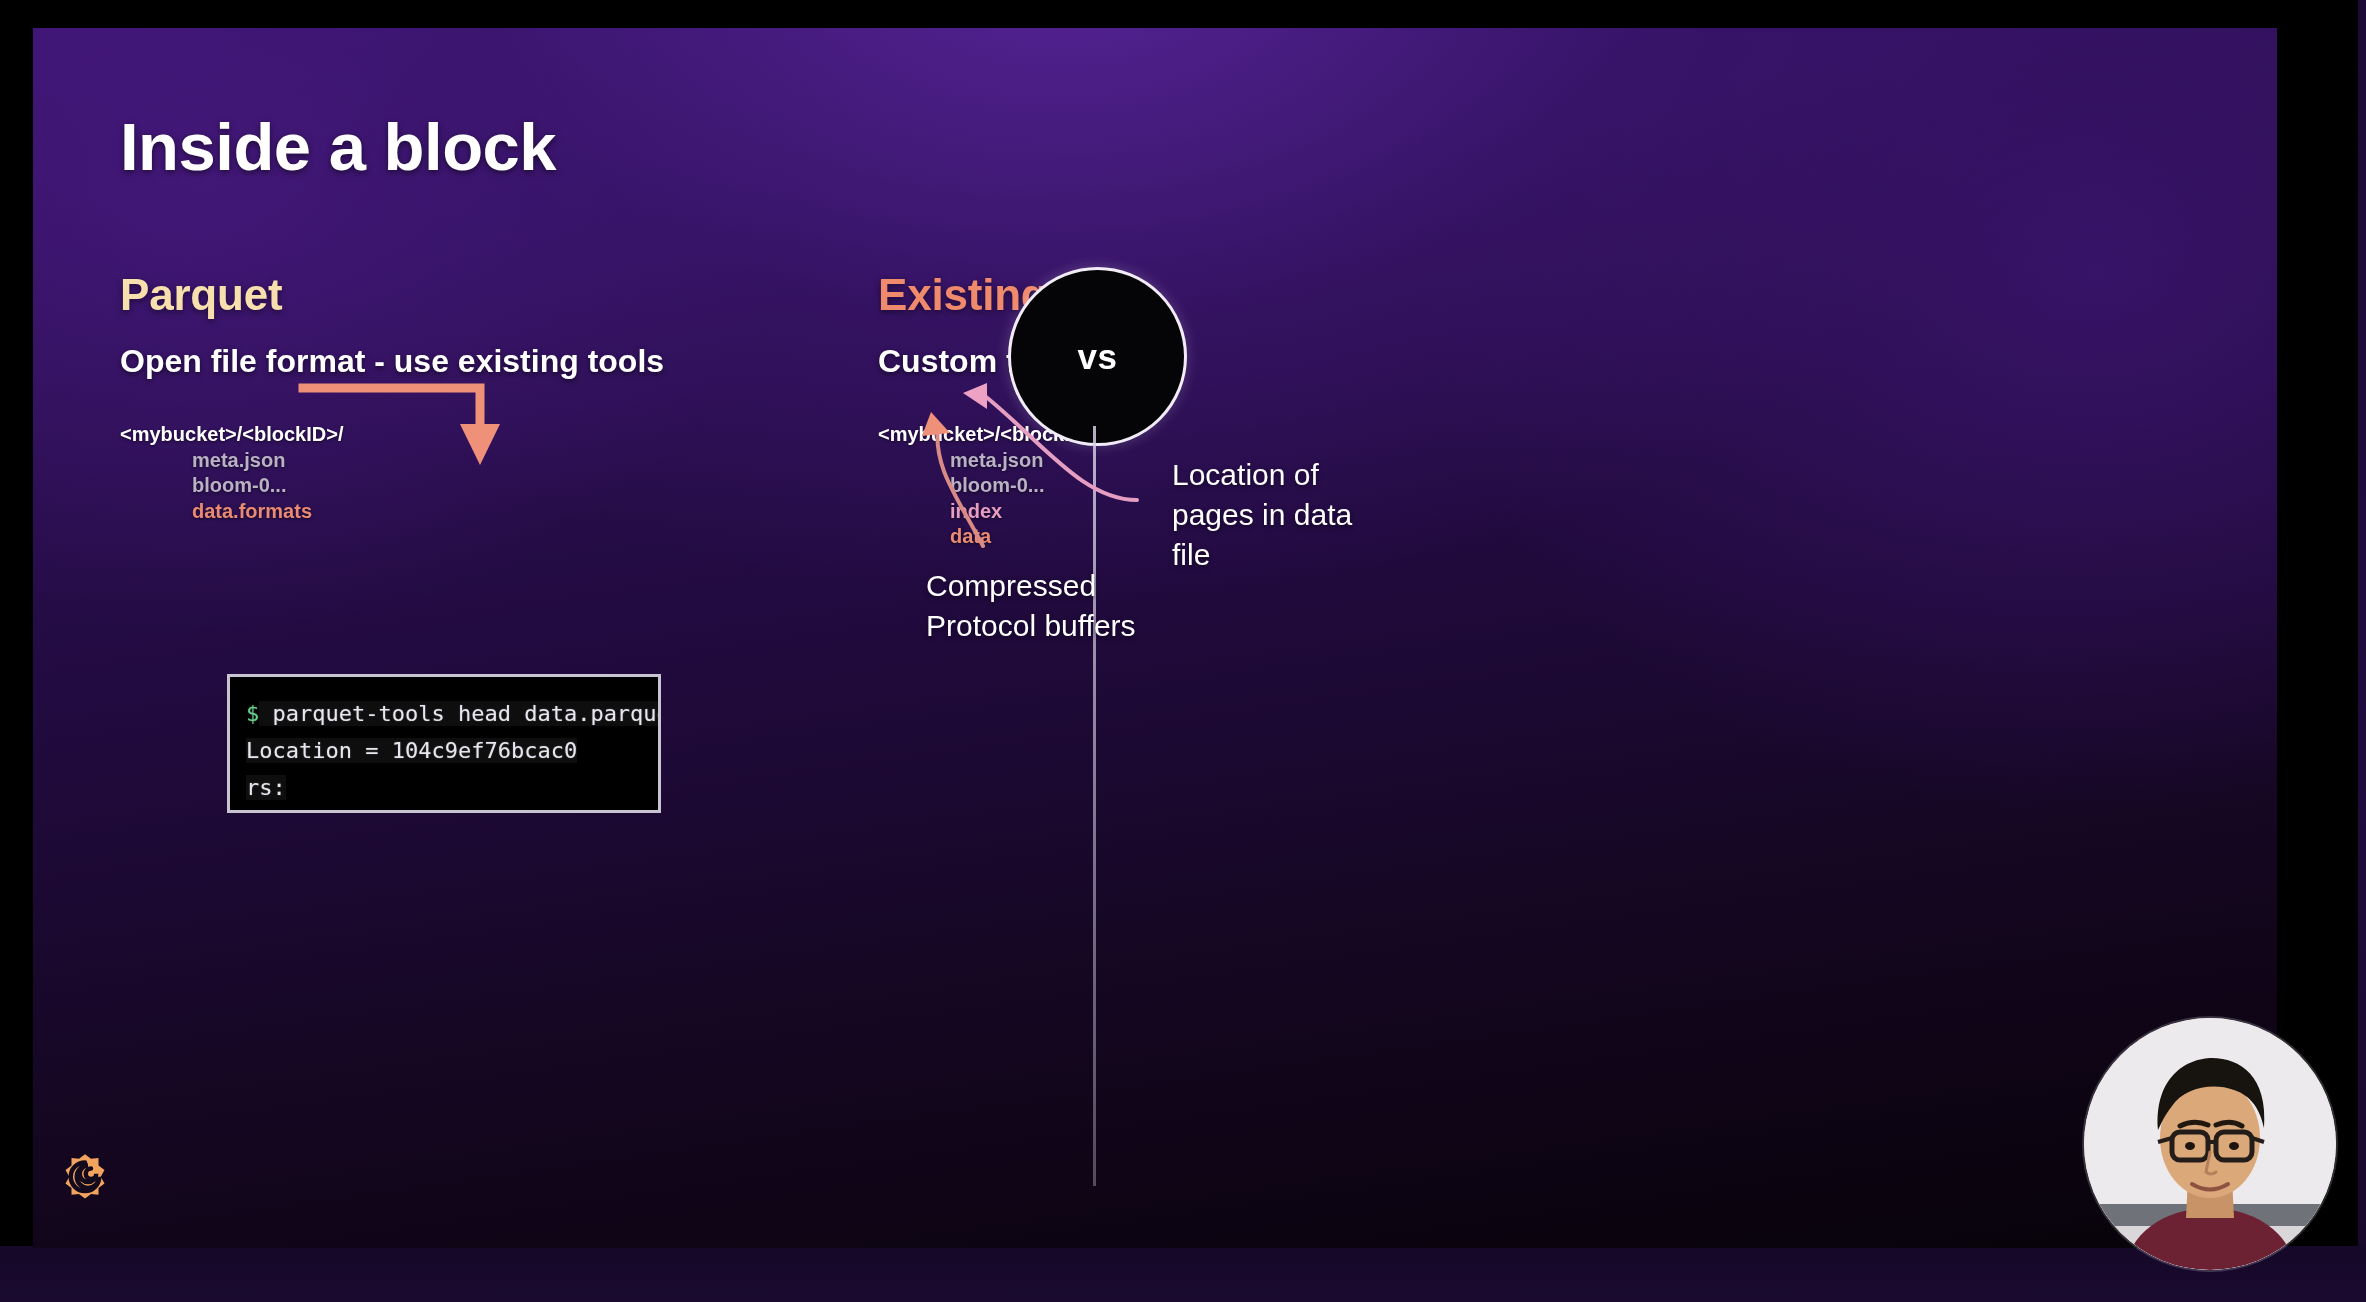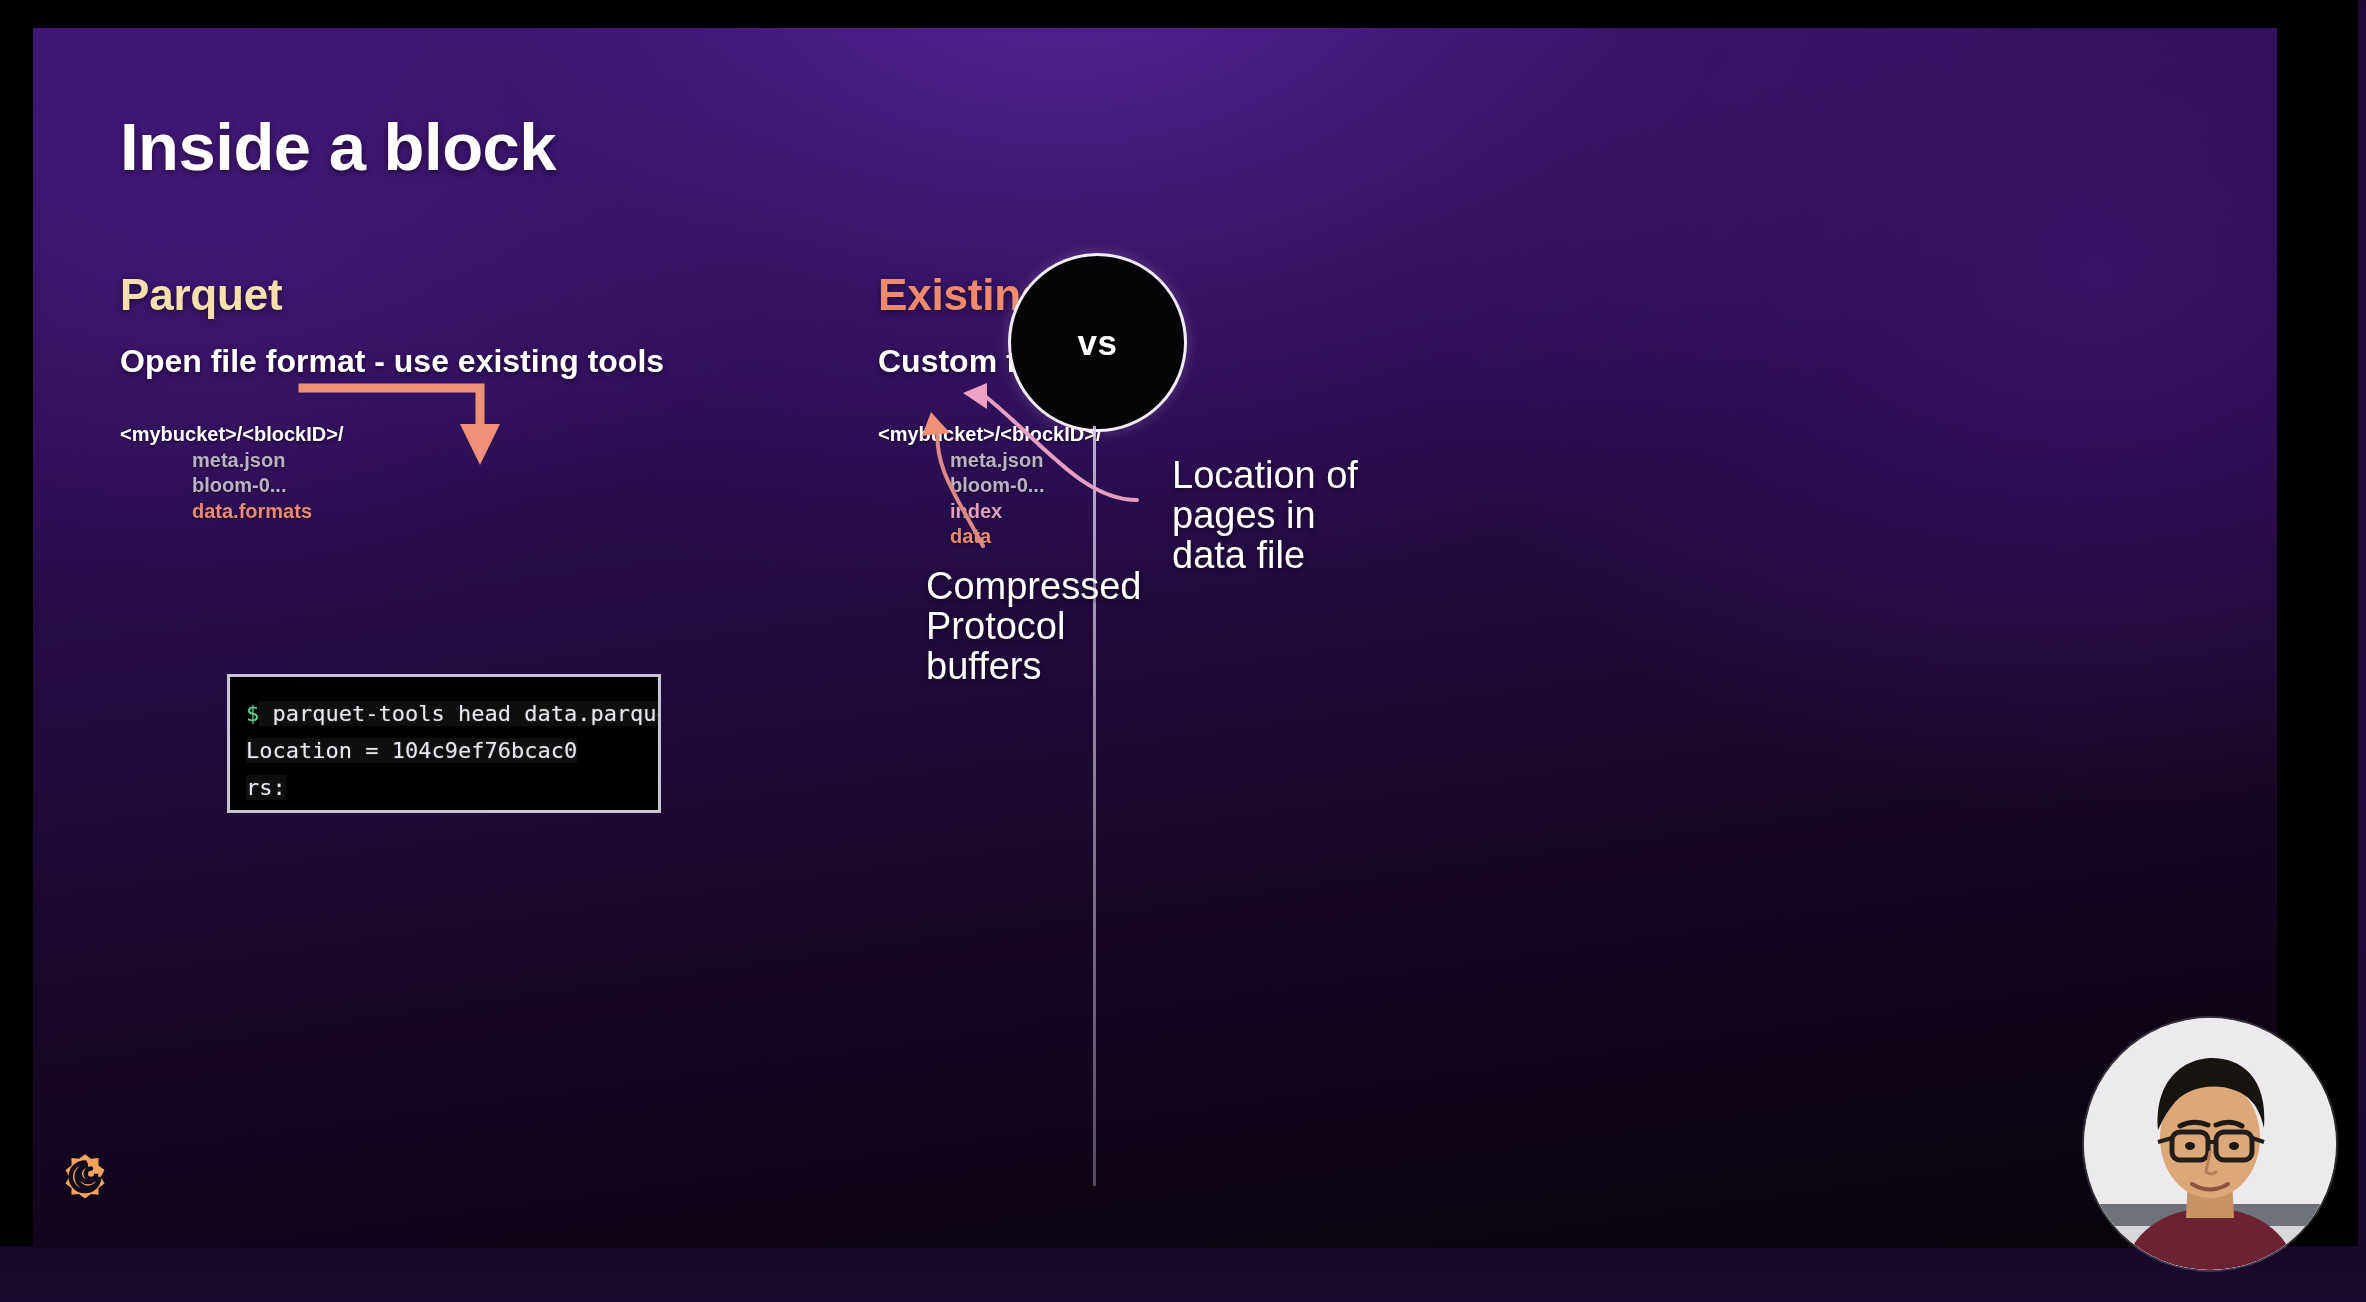--- a/index.html
+++ b/index.html
@@ -104,21 +104,21 @@
   .tree-row { white-space: nowrap; height: 25.5px; }
   .tree-root { color: #ffffff; padding-left: 0; }
   .tree-child { color: #b9b2c4; padding-left: 72px; }
   .tree-child.hl-salmon { color: #e98a72; }
   .tree-child.hl-pink   { color: #e59ec2; }
 
   
   #vs-badge {
     position: absolute;
     left: 975px;
-    top: 225px;
+    top: 239px;
     width: 173px;
     height: 173px;
     border-radius: 50%;
     background: #050507;
     border: 3px solid #f2ecf8;
     box-shadow: 0 0 14px rgba(255,255,255,0.18);
     display: flex;
     align-items: center;
     justify-content: center;
   }
@@ -163,21 +163,21 @@
   #arrow-parquet-svg {
     position: absolute;
     left: 0; top: 0;
     width: 2167px; height: 1220px;
     pointer-events: none;
   }
 
   .annotation {
     position: absolute;
     color: #ffffff;
-    font-size: 38px;
+    font-size: 30px;
     line-height: 40px;
     font-weight: 400;
     text-shadow: 0 2px 5px rgba(0,0,0,0.55);
   }
   #ann-location { left: 1139px; top: 427px; width: 210px; }
   #ann-compressed { left: 877px; top: 538px; width: 240px; margin-left: 16px; }
 
   
   #grafana-logo {
     position: absolute;

